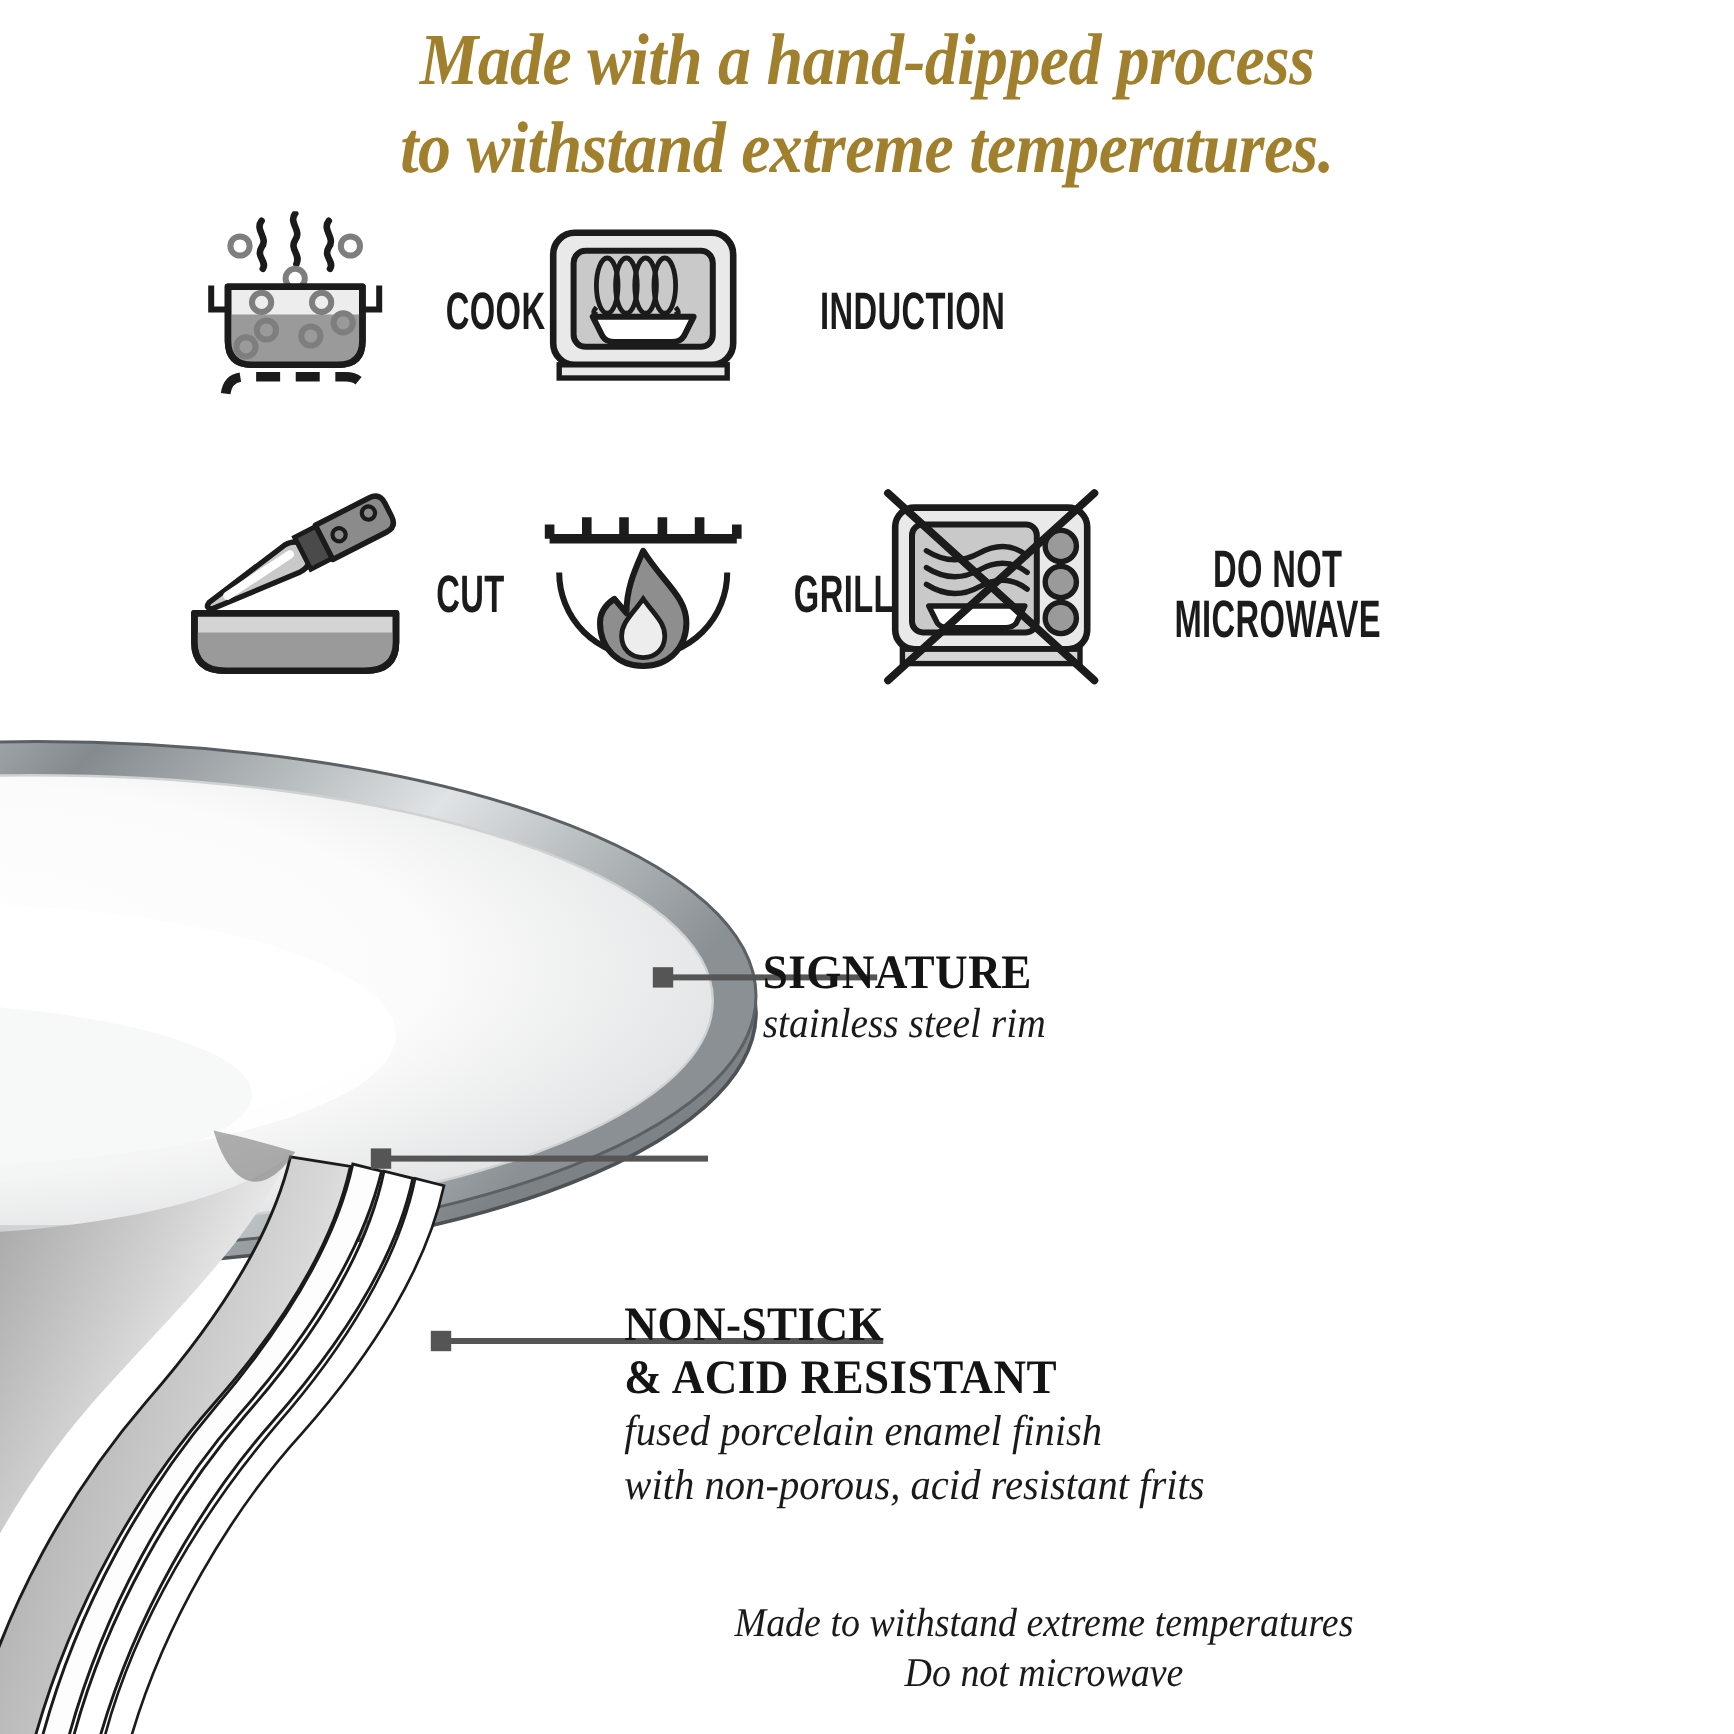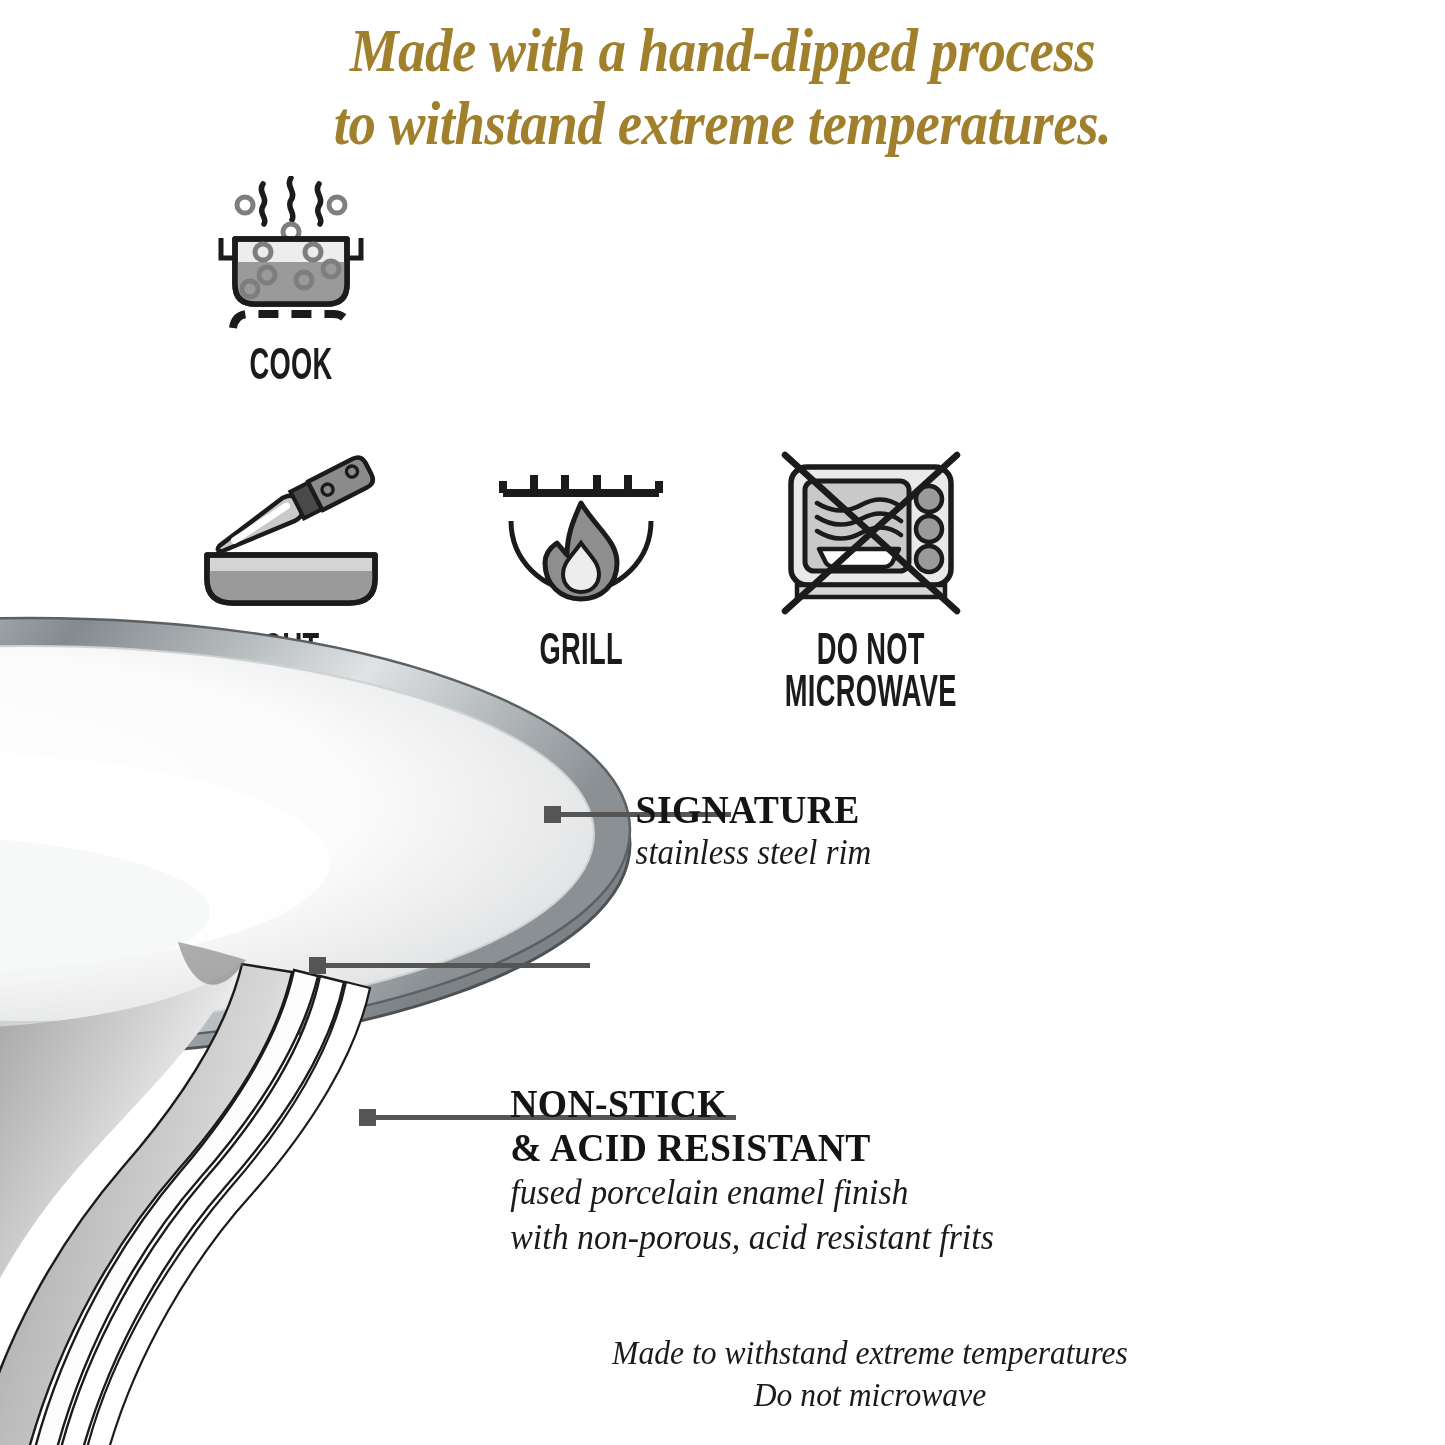--- a/index.html
+++ b/index.html
@@ -16,21 +16,21 @@
     font-weight:bold;font-style:italic;
     font-size:61px;line-height:73px;
     letter-spacing:-0.5px;
     transform:scaleX(0.9);transform-origin:50% 0;
   }
   .headline .l2{display:block;}
 
   
   .icon-grid{position:absolute;left:146px;top:176px;width:1160px;}
   .irow{display:flex;}
-  .icell{width:290px;display:flex;flex-direction:column;align-items:center;}
+  .icell{width:290px;display:flex;flex-direction:row;align-items:center;}
   .ibox{width:200px;height:165px;position:relative;}
   .ilabel{
     font-family:"Liberation Sans",sans-serif;
     font-weight:bold;font-size:44px;line-height:42px;
     color:#1b1b1b;text-align:center;margin-top:2px;
     transform:scaleX(0.62);transform-origin:50% 0;
     white-space:nowrap;letter-spacing:0.5px;
   }
   .ilabel span{display:block;}
   .row2 .ibox{height:175px;}
@@ -45,21 +45,21 @@
     color:#141414;font-size:40px;line-height:44px;letter-spacing:0.4px;
     transform:scaleX(0.94);
   }
   .co-sub{
     font-family:"Liberation Serif",serif;font-style:italic;
     color:#1a1a1a;font-size:35px;line-height:42px;
     transform:scaleX(0.94);
   }
   #co-signature{left:620px;top:788px;width:520px;}
   #co-durable{left:520px;top:932px;width:760px;}
-  #co-nonstick{left:486px;top:1082px;width:810px;}
+  #co-nonstick{left:496px;top:1082px;width:810px;}
   #co-nonstick .co-sub{font-size:36px;line-height:45px;}
 
   .footnote{
     position:absolute;left:450px;top:1332px;width:840px;text-align:center;
     font-family:"Liberation Serif",serif;font-style:italic;
     color:#1a1a1a;font-size:34px;line-height:42px;
     transform:scaleX(0.93);
   }
   .footnote span{display:block;}
 
@@ -115,20 +115,41 @@
 
             <path d="M42 152 Q44 138 58 138 L142 138 Q156 138 158 152" fill="none" stroke="#1b1b1b" stroke-width="8" stroke-linecap="butt" stroke-dasharray="20 13"></path>
           </svg>
         </div>
         <div class="ilabel">
           <span>COOK</span>
         </div>
       </div>
 
 
+      <div class="icell">
+        <div class="ibox">
+          <svg viewBox="0 0 200 165" width="200" height="165">
+            <rect x="25" y="18" width="150" height="110" rx="18" fill="#e9e9e9" stroke="#1b1b1b" stroke-width="5.5"></rect>
+            <rect x="42" y="33" width="116" height="80" rx="10" fill="#c9c9c9" stroke="#1b1b1b" stroke-width="5"></rect>
+            <rect x="30" y="128" width="140" height="11" fill="#e9e9e9" stroke="#1b1b1b" stroke-width="4.5"></rect>
+            <g fill="none" stroke="#1b1b1b" stroke-width="4">
+              <ellipse cx="70" cy="62" rx="9" ry="23"></ellipse>
+              <ellipse cx="86" cy="62" rx="9" ry="23"></ellipse>
+              <ellipse cx="102" cy="62" rx="9" ry="23"></ellipse>
+              <ellipse cx="118" cy="62" rx="9" ry="23"></ellipse>
+              <path d="M61 80 Q56 86 62 86"></path>
+              <path d="M127 80 Q132 86 126 86"></path>
+            </g>
+            <path d="M58 88 L142 88 L134 104 Q131 109 124 109 L76 109 Q69 109 66 104 Z" fill="#ffffff" stroke="#1b1b1b" stroke-width="5" stroke-linejoin="round"></path>
+          </svg>
+        </div>
+        <div class="ilabel">
+          <span>INDUCTION</span>
+        </div>
+      </div>
 
     </div>
 
     <div class="irow row2" style="margin-top:66px;">
 
       <div class="icell">
         <div class="ibox">
           <svg viewBox="0 0 200 175" width="200" height="175">
 
             <g transform="rotate(-27 100 55)">

